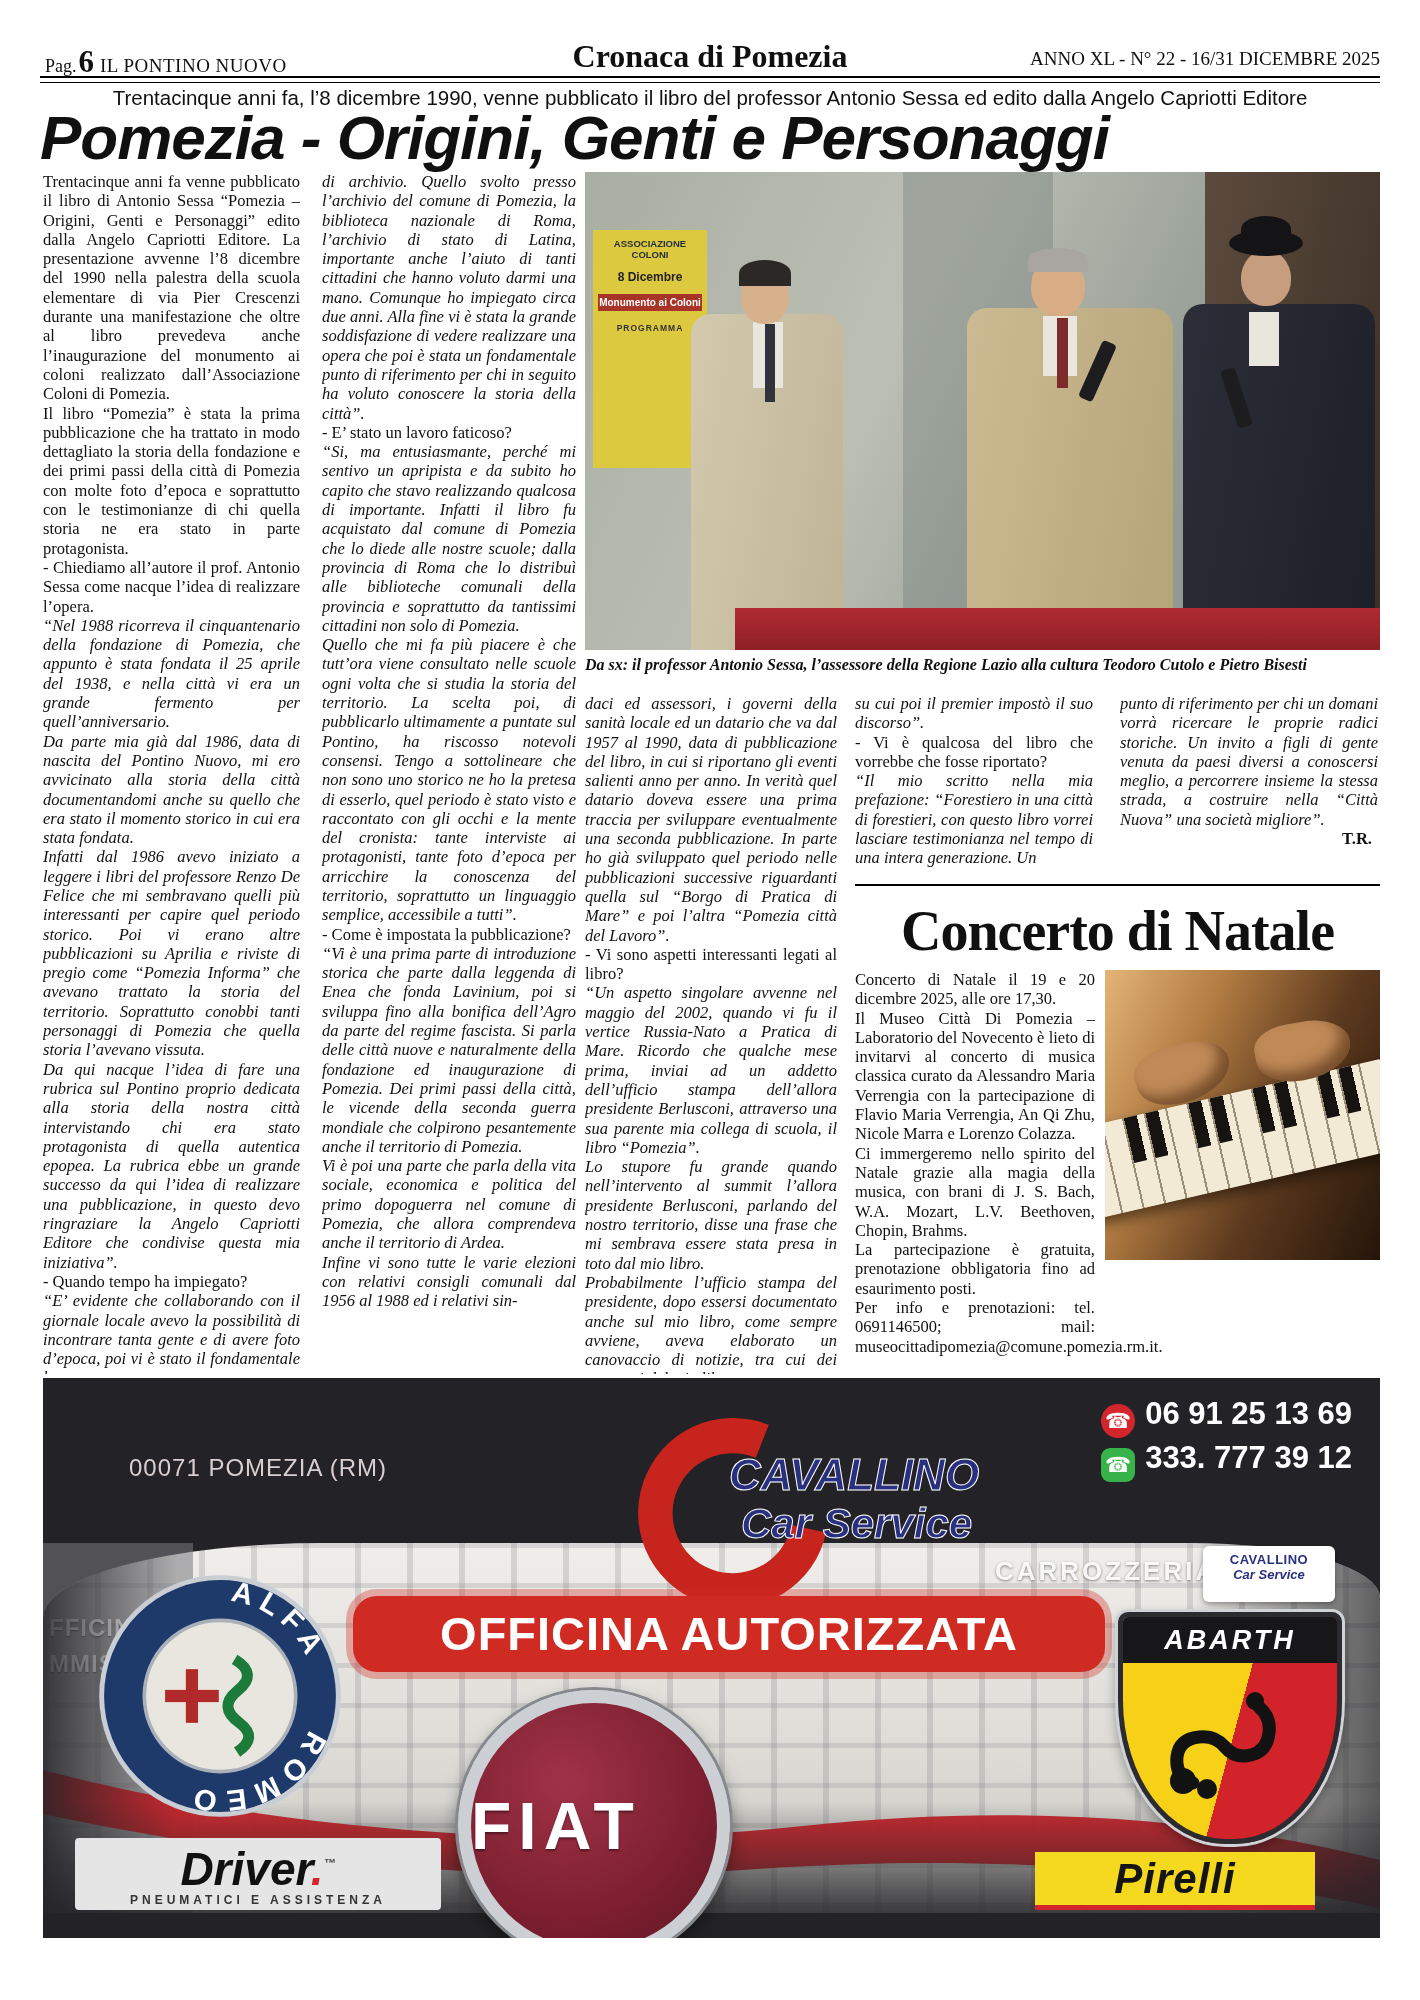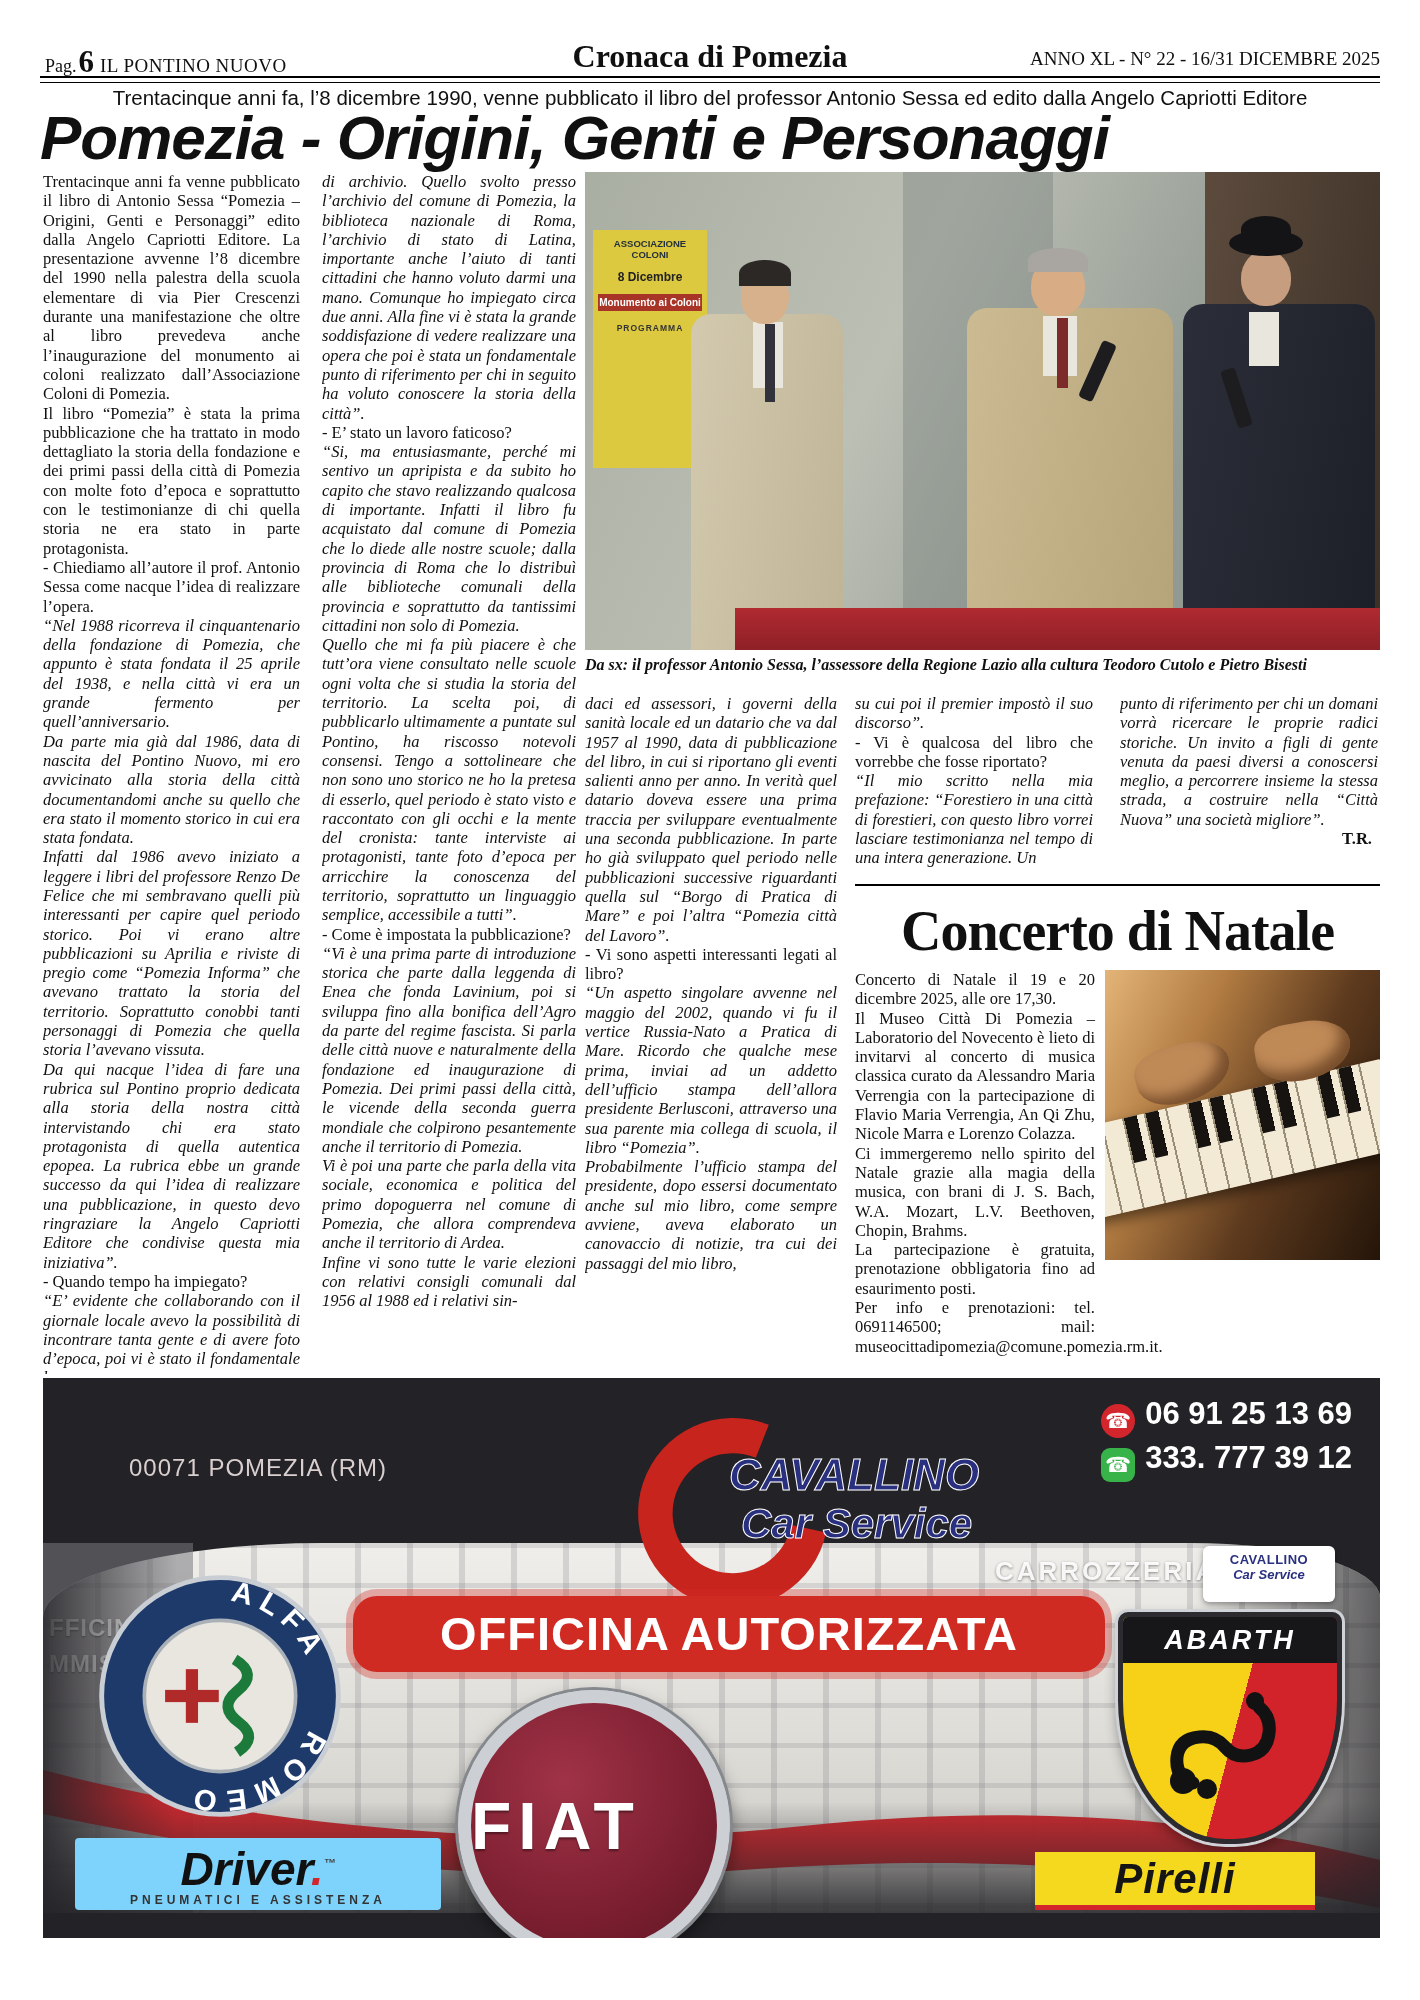--- a/index.html
+++ b/index.html
@@ -106,21 +106,21 @@
         background:radial-gradient(circle at 38% 32%,#a03247,#7c1f30 60%,#5d1623 100%);
         border:13px solid #ccd0d5;box-shadow:0 0 0 3px #85888d,0 8px 18px rgba(0,0,0,.5);
         display:flex;align-items:center;}
   .fiat span{color:#fff;font-size:66px;font-weight:bold;letter-spacing:7px;text-shadow:0 2px 2px rgba(0,0,0,.4);}
   .abarth{position:absolute;left:1075px;top:234px;width:214px;height:222px;
           border-radius:10px 10px 48% 48% / 10px 10px 62% 62%;overflow:hidden;
           border:5px solid #2b2b30;box-shadow:0 0 0 3px #cfd2d6,0 6px 14px rgba(0,0,0,.45);
           background:linear-gradient(105deg,#f7d117 0 52%,#d2232a 52% 100%);}
   .abarth .bar{height:46px;background:#17171a;color:#fff;text-align:center;line-height:46px;
                font-weight:bold;font-style:italic;font-size:27px;letter-spacing:3px;}
-  .driver{position:absolute;left:32px;top:460px;width:366px;height:72px;background:#7dd3fc;border-radius:4px;
+  .driver{position:absolute;left:32px;top:460px;width:366px;height:72px;background:#e5e5e5;border-radius:4px;
           text-align:center;padding-top:2px;box-sizing:border-box;}
   .driver .nm{font-size:46px;font-weight:bold;font-style:italic;color:#111;line-height:46px;}
   .driver .dot{color:#d2262c;}
   .driver .tm{font-size:12px;vertical-align:18px;color:#444;}
   .driver .sub{font-size:12px;letter-spacing:4px;color:#333;font-weight:bold;margin-top:1px;}
   .pirelli{position:absolute;left:992px;top:474px;width:280px;height:58px;background:#f5d91f;
            display:flex;align-items:center;justify-content:center;border-bottom:5px solid #d2262c;box-sizing:border-box;}
   .pirelli span{font-size:42px;font-weight:bold;font-style:italic;color:#151515;letter-spacing:1px;}
 </style>
 </head>
@@ -198,20 +198,21 @@
       <div class="mic" style="left:644px;top:196px;width:15px;height:60px;transform:rotate(-18deg);"></div>
     </div>
     <div class="redcloth"></div>
   </div>
   <div class="abs caption">Da sx: il professor Antonio Sessa, l’assessore della Regione Lazio alla cultura Teodoro Cutolo e Pietro Bisesti</div>
 
   <div class="col" id="col3">
       <p class="para s-i">daci ed assessori, i governi della sanità locale ed un datario che va dal 1957 al 1990, data di pubblicazione del libro, in cui si riportano gli eventi salienti anno per anno. In verità quel datario doveva essere una prima traccia per sviluppare eventualmente una seconda pubblicazione. In parte ho già sviluppato quel periodo nelle pubblicazioni successive riguardanti quella sul “Borgo di Pratica di Mare” e poi l’altra “Pomezia città del Lavoro”.</p>
       <p class="para s-r">- Vi sono aspetti interessanti legati al libro?</p>
       <p class="para s-i">“Un aspetto singolare avvenne nel maggio del 2002, quando vi fu il vertice Russia-Nato a Pratica di Mare. Ricordo che qualche mese prima, inviai ad un addetto dell’ufficio stampa dell’allora presidente Berlusconi, attraverso una sua parente mia collega di scuola, il libro “Pomezia”.</p>
+      <p class="para s-i">Lo stupore fu grande quando nell’intervento al summit l’allora presidente Berlusconi, parlando del nostro territorio, disse una frase che mi sembrava essere stata presa in toto dal mio libro.</p>
       <p class="para s-i">Probabilmente l’ufficio stampa del presidente, dopo essersi documentato anche sul mio libro, come sempre avviene, aveva elaborato un canovaccio di notizie, tra cui dei passaggi del mio libro,</p>
     </div>
   <div class="col" id="col4">
       <p class="para s-i">su cui poi il premier impostò il suo discorso”.</p>
       <p class="para s-r">- Vi è qualcosa del libro che vorrebbe che fosse riportato?</p>
       <p class="para s-i">“Il mio scritto nella mia prefazione: “Forestiero in una città di forestieri, con questo libro vorrei lasciare testimonianza nel tempo di una intera generazione. Un</p>
     </div>
   <div class="col" id="col5">
       <p class="para s-i">punto di riferimento per chi un domani vorrà ricercare le proprie radici storiche. Un invito a figli di gente venuta da paesi diversi a conoscersi meglio, a percorrere insieme la stessa strada, a costruire nella “Città Nuova” una società migliore”.</p>
       <p class="para s-tr">T.R.</p>

